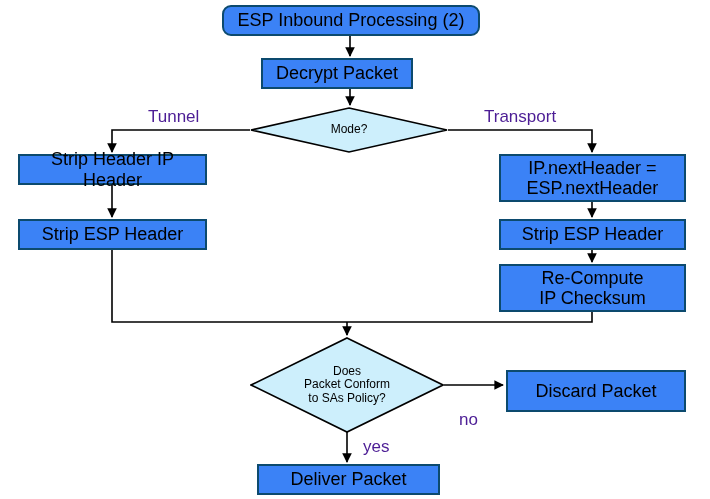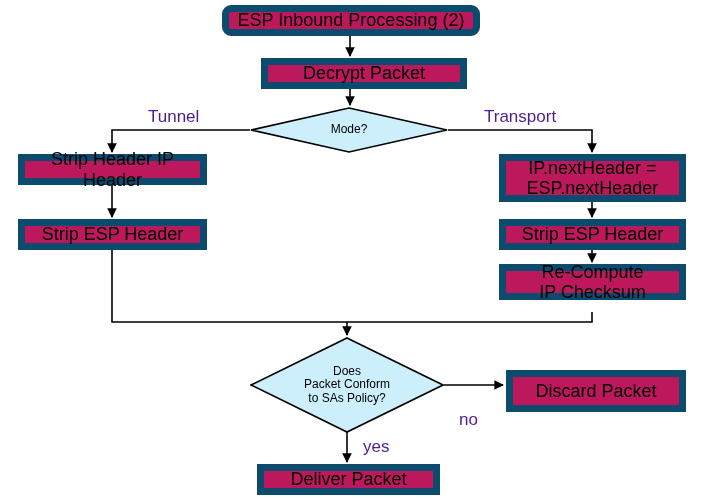--- a/index.html
+++ b/index.html
@@ -32,22 +32,22 @@
     display: flex;
     align-items: center;
     justify-content: center;
     text-align: center;
     color: #000000;
     line-height: 1.12;
     white-space: pre-line;
   }
   .node.process,
   .node.terminator {
-    background: #be185d;
-    border: 7px solid #0c4a6e;
+    background: #3b82f6;
+    border: 2px solid #0c4a6e;
     font-size: 18px;
     text-align: center;
   }
   .node.terminator {
     border-radius: 9px;
   }
   .node.decision {
     font-size: 12px;
     background: transparent;
     border: 0;
@@ -107,21 +107,21 @@
       <path d="M 444 385 L 503 385" marker-end="url(#arrow)"></path>
 
       <path d="M 347 432 L 347 462" marker-end="url(#arrow)"></path>
     </g>
   </svg>
 
   <div class="node terminator" style="left:222px; top:5px; width:258px; height:31px;">
     <span>ESP Inbound Processing (2)</span>
   </div>
 
-  <div class="node process" style="left:261px; top:58px; width:206px; height:31px;">
+  <div class="node process" style="left:261px; top:58px; width:152px; height:31px;">
     <span>Decrypt Packet</span>
   </div>
 
   <div class="node decision" style="left:250px; top:107px; width:198px; height:46px;">
     <svg class="diamond-shape" viewBox="0 0 198 46" preserveAspectRatio="none" xmlns="http://www.w3.org/2000/svg">
       <polygon points="99,1 197,23 99,45 1,23" fill="#cdeffc" stroke="#000000" stroke-width="1.6" vector-effect="non-scaling-stroke"></polygon>
     </svg>
     <span class="dlabel">Mode?</span>
   </div>
 
@@ -139,21 +139,21 @@
 
   <div class="node process" style="left:499px; top:154px; width:187px; height:48px;">
     <span>IP.nextHeader =
 ESP.nextHeader</span>
   </div>
 
   <div class="node process" style="left:499px; top:219px; width:187px; height:31px;">
     <span>Strip ESP Header</span>
   </div>
 
-  <div class="node process" style="left:499px; top:264px; width:187px; height:36px;">
+  <div class="node process" style="left:499px; top:264px; width:187px; height:48px;">
     <span>Re-Compute
 IP Checksum</span>
   </div>
 
   <div class="node decision" style="left:250px; top:337px; width:194px; height:96px;">
     <svg class="diamond-shape" viewBox="0 0 194 96" preserveAspectRatio="none" xmlns="http://www.w3.org/2000/svg">
       <polygon points="97,1 193,48 97,95 1,48" fill="#cdeffc" stroke="#000000" stroke-width="1.6" vector-effect="non-scaling-stroke"></polygon>
     </svg>
     <span class="dlabel">Does
 Packet Conform

